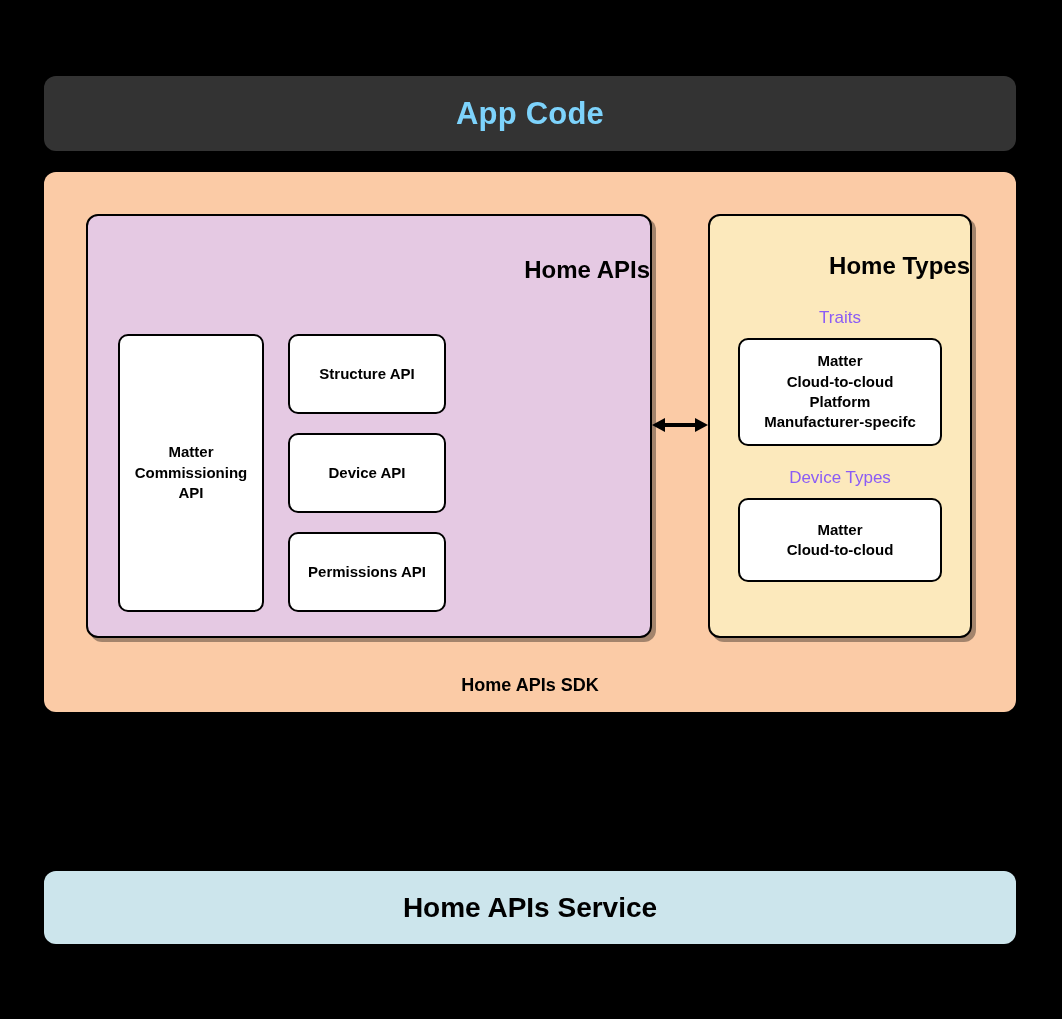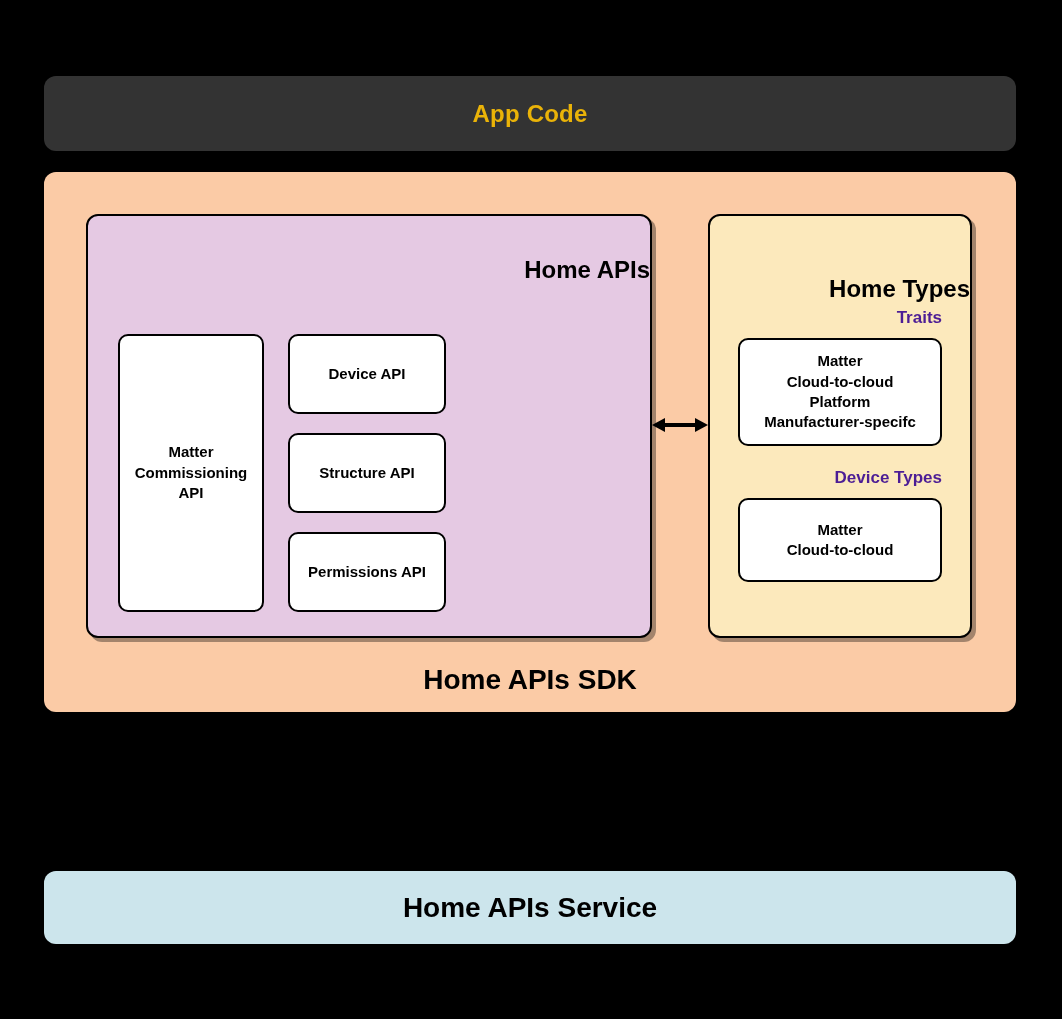--- a/index.html
+++ b/index.html
@@ -27,22 +27,22 @@
     top: 76px;
     width: 972px;
     height: 75px;
     background: #333333;
     border-radius: 12px;
     display: flex;
     align-items: center;
     justify-content: center;
   }
   .app-code-label {
-    color: #eab308;
-    font-size: 24px;
+    color: #7dd3fc;
+    font-size: 31px;
     font-weight: bold;
     letter-spacing: 0.2px;
   }
 
   
   .sdk-box {
     position: absolute;
     left: 44px;
     top: 172px;
     width: 972px;
@@ -50,21 +50,21 @@
     background: #FBCBA6;
     border-radius: 12px;
   }
 
   .sdk-label {
     position: absolute;
     left: 0;
     right: 0;
     bottom: 16px;
     text-align: center;
-    font-size: 28px;
+    font-size: 18px;
     font-weight: bold;
     color: #000000;
   }
 
   
   .panel {
     position: absolute;
     border: 2px solid #000000;
     border-radius: 12px;
     box-shadow: 4px 4px 0 rgba(0,0,0,0.35);
@@ -86,21 +86,21 @@
   }
   .home-apis-panel .panel-title { margin-top: 40px; }
 
   .home-types-panel {
     left: 664px;
     top: 42px;
     width: 264px;
     height: 424px;
     background: #FCE9BC;
   }
-  .home-types-panel .panel-title { margin-top: 59px; }
+  .home-types-panel .panel-title { margin-top: 36px; }
 
   
   .card {
     background: #ffffff;
     border: 2px solid #000000;
     border-radius: 10px;
     display: flex;
     align-items: center;
     justify-content: center;
     text-align: center;
@@ -132,24 +132,24 @@
 
   
   .types-inner {
     position: absolute;
     left: 0;
     right: 0;
     top: 92px;
     padding: 0 28px;
   }
   .subhead {
-    text-align: right;
+    text-align: center;
     font-size: 17px;
-    font-weight: bold;
-    color: #4c1d95;
+    font-weight: normal;
+    color: #8b5cf6;
     margin-bottom: 10px;
   }
   .traits-card {
     height: 108px;
     margin-bottom: 22px;
   }
   .devtypes-card {
     height: 84px;
   }
 
@@ -191,22 +191,22 @@
   </div>
 
   <div class="sdk-box">
 
     <div class="panel home-apis-panel">
       <div class="panel-title">Home APIs</div>
 
       <div class="apis-columns">
         <div class="card col-tall">Matter<br>Commissioning<br>API</div>
         <div class="col-stack">
+          <div class="card">Structure API</div>
           <div class="card">Device API</div>
-          <div class="card">Structure API</div>
           <div class="card">Permissions API</div>
         </div>
       </div>
     </div>
 
     <svg class="arrow" viewBox="0 0 56 26">
       <line x1="10" y1="13" x2="46" y2="13" stroke="#000000" stroke-width="4"></line>
       <polygon points="0,13 13,6 13,20" fill="#000000"></polygon>
       <polygon points="56,13 43,6 43,20" fill="#000000"></polygon>
     </svg>

